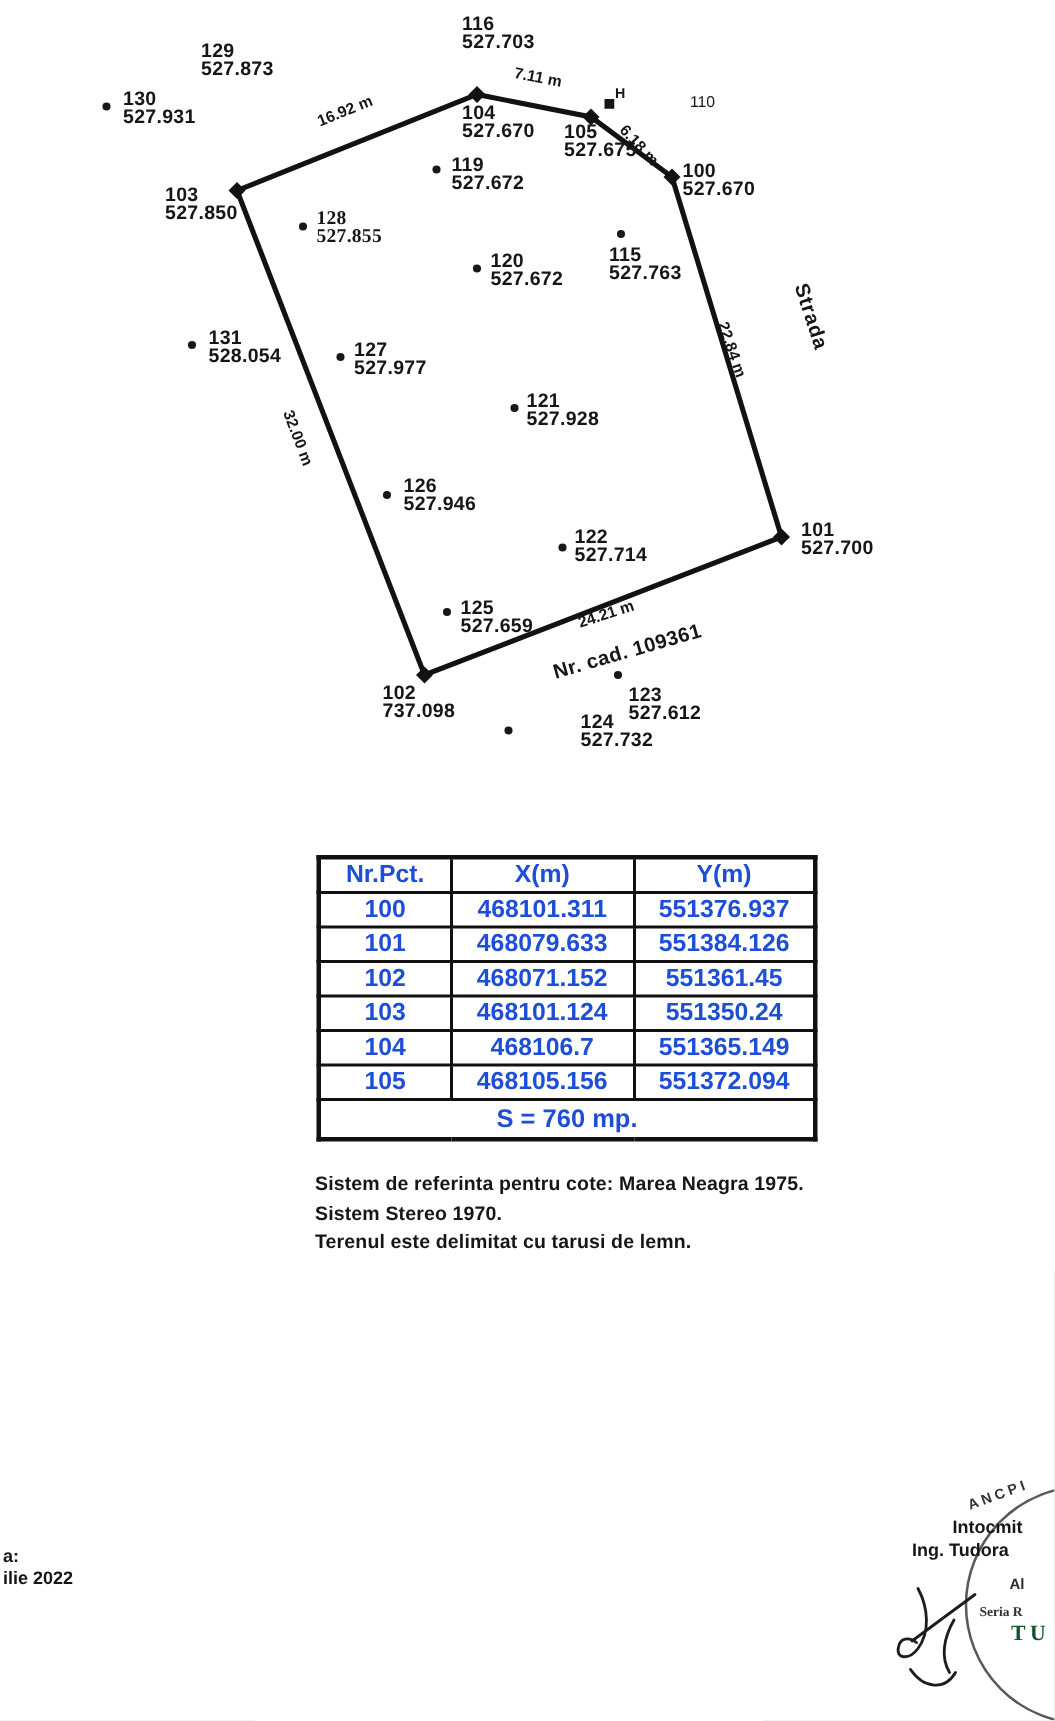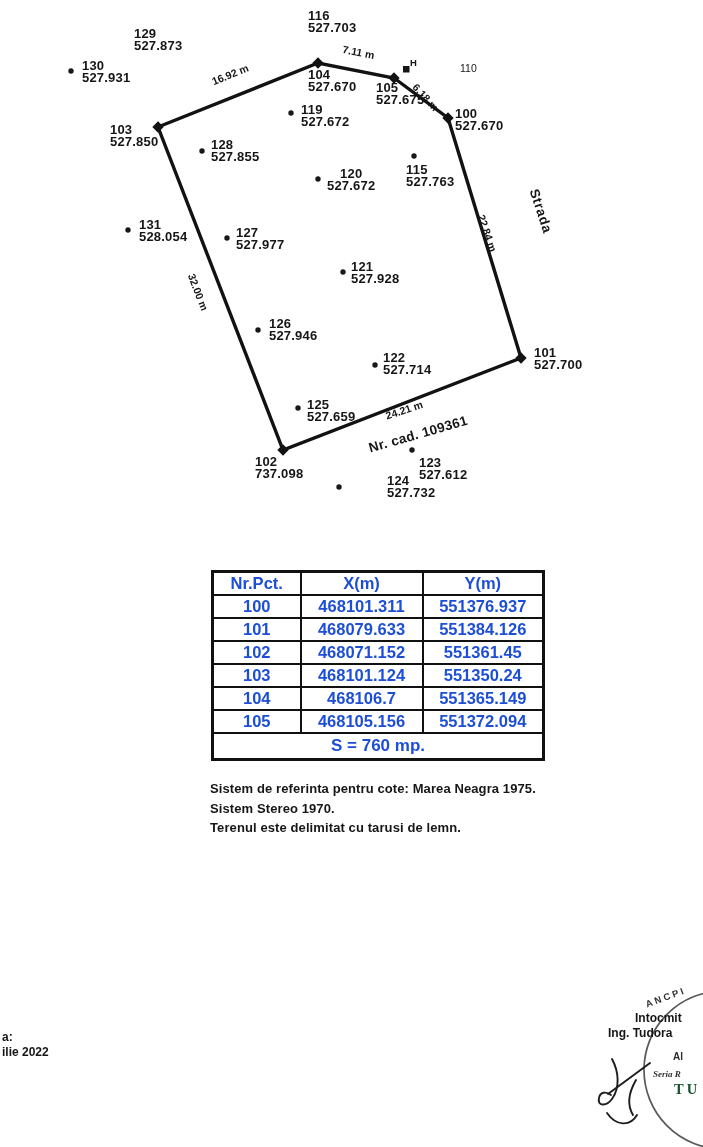--- a/index.html
+++ b/index.html
@@ -26,21 +26,21 @@
                font-size:16.5px;padding:1px 0;font-family:"Liberation Sans",sans-serif;color:#1d4ed8;}
   .coords col.c1{width:88px}.coords col.c2{width:122px}.coords col.c3{width:121px}
   .coords tfoot td{font-size:17px;padding:2px 0;}
   .notes{position:absolute;left:210px;top:779px;font-size:13px;font-weight:bold;line-height:19.5px;letter-spacing:.1px;}
   .foot-left{position:absolute;left:2px;top:1030px;font-size:12px;font-weight:bold;line-height:15px;}
   .stamp-text{position:absolute;font-weight:bold;white-space:nowrap;}
   .intocmit{left:635px;top:1011px;font-size:12px;}
   .engineer{left:608px;top:1026px;font-size:12px;}
   .arc-text{left:644px;top:999px;font-size:9.5px;letter-spacing:2.5px;transform:rotate(-20deg);transform-origin:left top;color:#333;}
   .st1{left:673px;top:1051px;font-size:10px;color:#2c2c2c;}
-  .st2{left:653px;top:1069px;font-size:9px;font-style:italic;font-family:"Liberation Serif",serif;color:#333;}
+  .st2{left:653px;top:1069px;font-size:9px;font-family:"Liberation Serif",serif;color:#333;}
   .st3{left:674px;top:1081px;font-size:14.5px;font-family:"Liberation Serif",serif;letter-spacing:3px;color:#14532d;}
 </style>
 </head>
 <body>
 
 <div class="page">
 
   <svg class="overlay" viewBox="0 0 703 1147">
     <polygon class="boundary" points="158,127 318,63 394,78 448,118 521,358 283,450"></polygon>
     <rect class="hsq" x="403" y="66" width="6.5" height="6.5"></rect>
@@ -100,25 +100,25 @@
         <div>527.670</div>
       </div>
       <div class="pt-label" style="left: 301px; top: 104px;">
         <div>119</div>
         <div>527.672</div>
       </div>
       <div class="pt-label" style="left: 110px; top: 124px;">
         <div>103</div>
         <div>527.850</div>
       </div>
-      <div class="pt-label" style="left: 211px; top: 139px;">
+      <div class="pt-label" style="left: 211px; top: 139px; font-family: Liberation Serif, serif;">
         <div>128</div>
         <div>527.855</div>
       </div>
-      <div class="pt-label" style="left: 327px; top: 168px; text-align: center;">
+      <div class="pt-label" style="left: 327px; top: 168px;">
         <div>120</div>
         <div>527.672</div>
       </div>
       <div class="pt-label" style="left: 406px; top: 164px;">
         <div>115</div>
         <div>527.763</div>
       </div>
       <div class="pt-label" style="left: 139px; top: 219px;">
         <div>131</div>
         <div>528.054</div>

